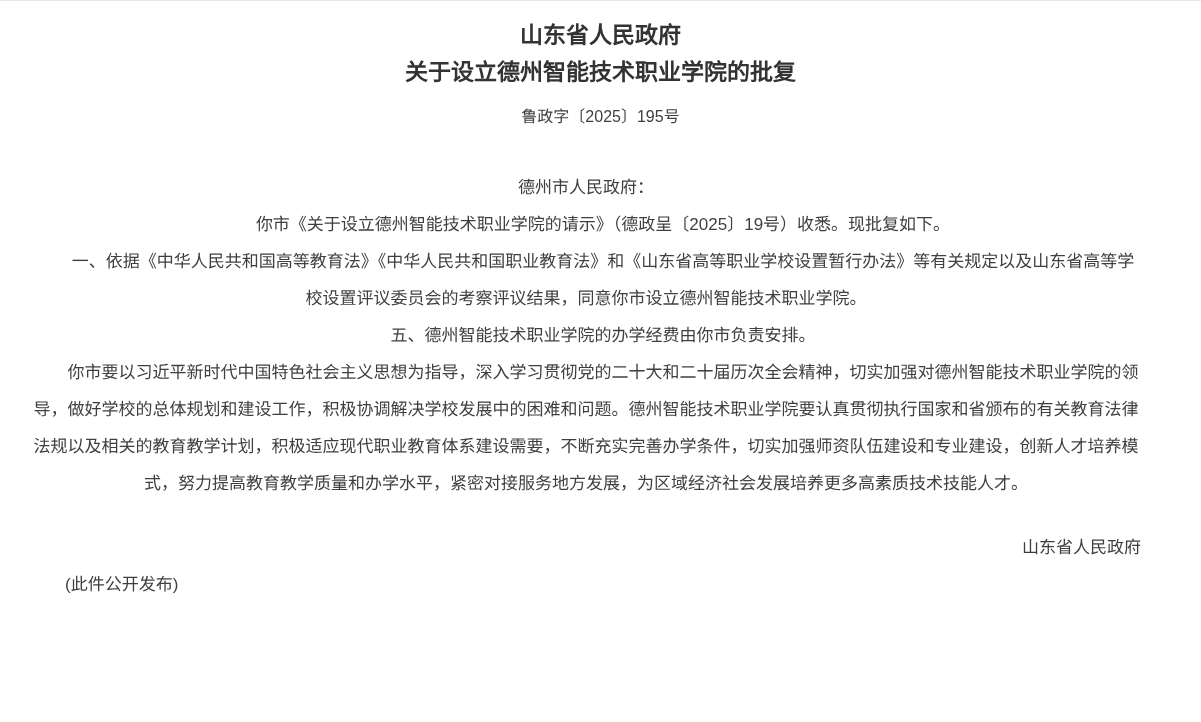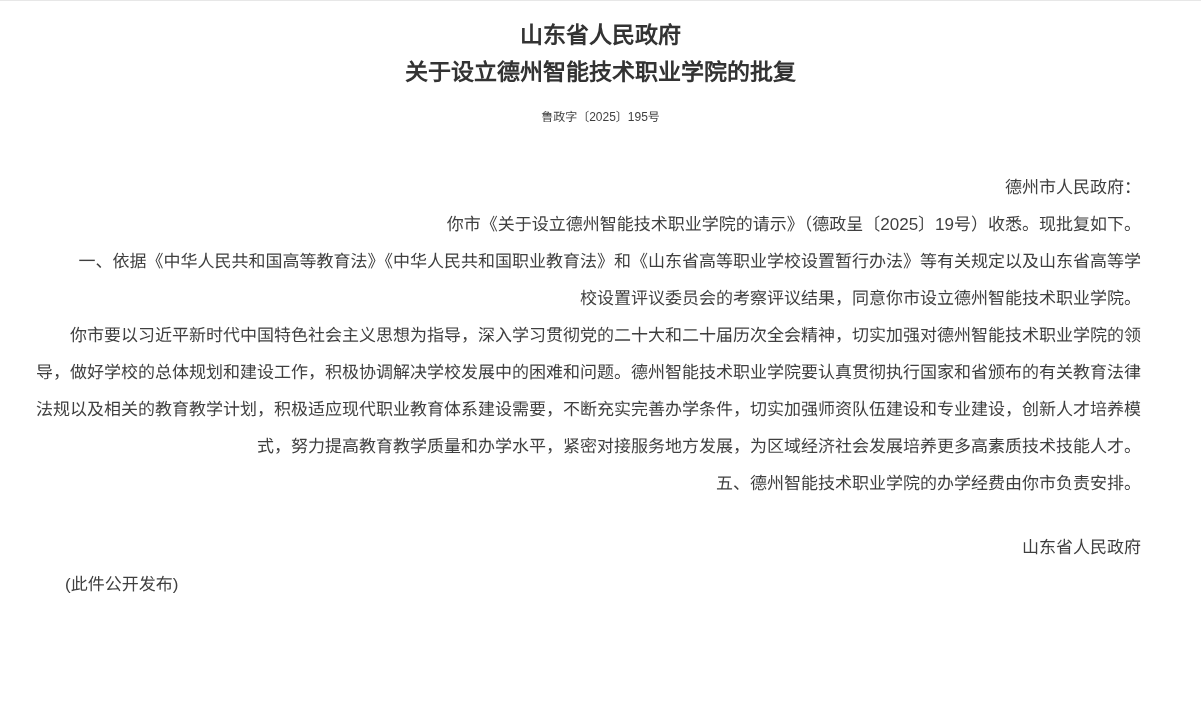--- a/index.html
+++ b/index.html
@@ -29,33 +29,33 @@
   }
   .doc-title {
     margin: 0;
     font-size: 23px;
     font-weight: bold;
     color: #333333;
     line-height: 37px;
   }
   .doc-number {
     margin-top: 15px;
-    font-size: 12px;
+    font-size: 16px;
     font-weight: normal;
     color: #3f3f3f;
     line-height: 22px;
   }
   .doc-content {
     margin-top: 41px;
     padding-left: 31px;
     padding-right: 60px;
     font-size: 17px;
     line-height: 37px;
     color: #3f3f3f;
-    text-align: right;
+    text-align: center;
   }
   .doc-content p { margin: 0; }
   .para-indent { text-indent: 2em; }
   .signature-block {
     margin-top: 27px;
     padding-right: 60px;
     text-align: right;
     font-size: 17px;
     line-height: 37px;
     color: #3f3f3f;
@@ -80,22 +80,22 @@
   <div class="doc-header">
     <h1 class="doc-title">山东省人民政府</h1>
     <h1 class="doc-title">关于设立德州智能技术职业学院的批复</h1>
     <div class="doc-number">鲁政字〔2025〕195号</div>
   </div>
 
   <div class="doc-content">
     <p>德州市人民政府：</p>
     <p class="para-indent">你市《关于设立德州智能技术职业学院的请示》（德政呈〔2025〕19号）收悉。现批复如下。</p>
     <p class="para-indent">一、依据《中华人民共和国高等教育法》《中华人民共和国职业教育法》和《山东省高等职业学校设置暂行办法》等有关规定以及山东省高等学校设置评议委员会的考察评议结果，同意你市设立德州智能技术职业学院。</p>
+    <p class="para-indent">五、德州智能技术职业学院的办学经费由你市负责安排。</p>
     <p class="para-indent">你市要以习近平新时代中国特色社会主义思想为指导，深入学习贯彻党的二十大和二十届历次全会精神，切实加强对德州智能技术职业学院的领导，做好学校的总体规划和建设工作，积极协调解决学校发展中的困难和问题。德州智能技术职业学院要认真贯彻执行国家和省颁布的有关教育法律法规以及相关的教育教学计划，积极适应现代职业教育体系建设需要，不断充实完善办学条件，切实加强师资队伍建设和专业建设，创新人才培养模式，努力提高教育教学质量和办学水平，紧密对接服务地方发展，为区域经济社会发展培养更多高素质技术技能人才。</p>
-    <p class="para-indent">五、德州智能技术职业学院的办学经费由你市负责安排。</p>
   </div>
 
   <div class="signature-block">
     <p>山东省人民政府</p>
   </div>
 
   <p class="footer-note">(此件公开发布)</p>
 
 </div>
 

